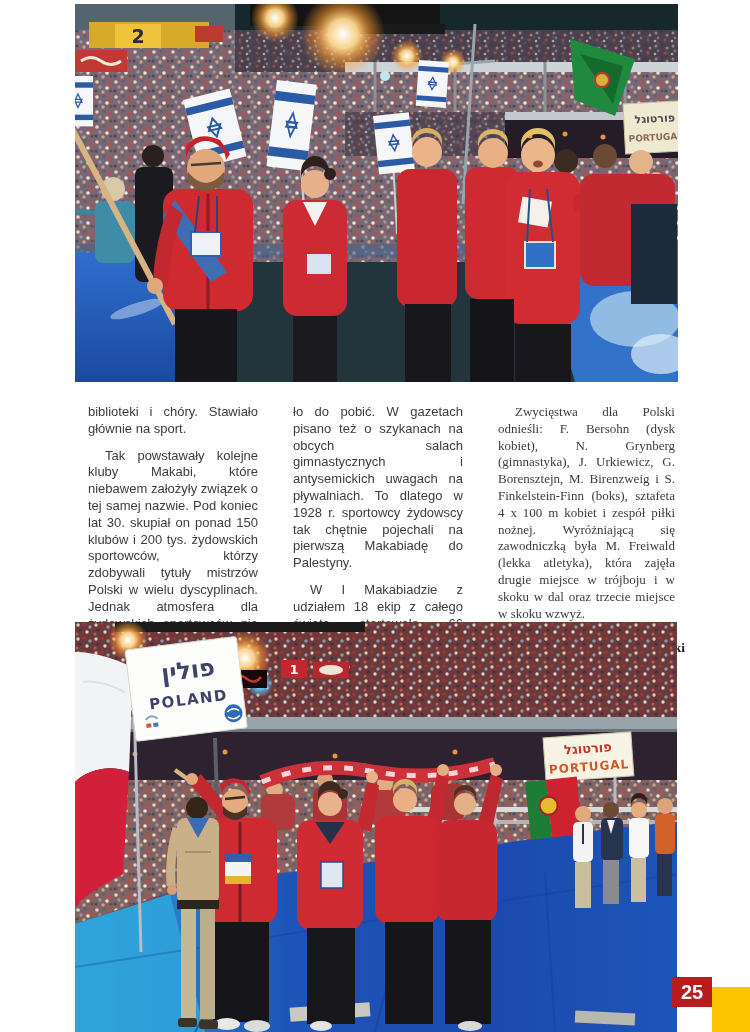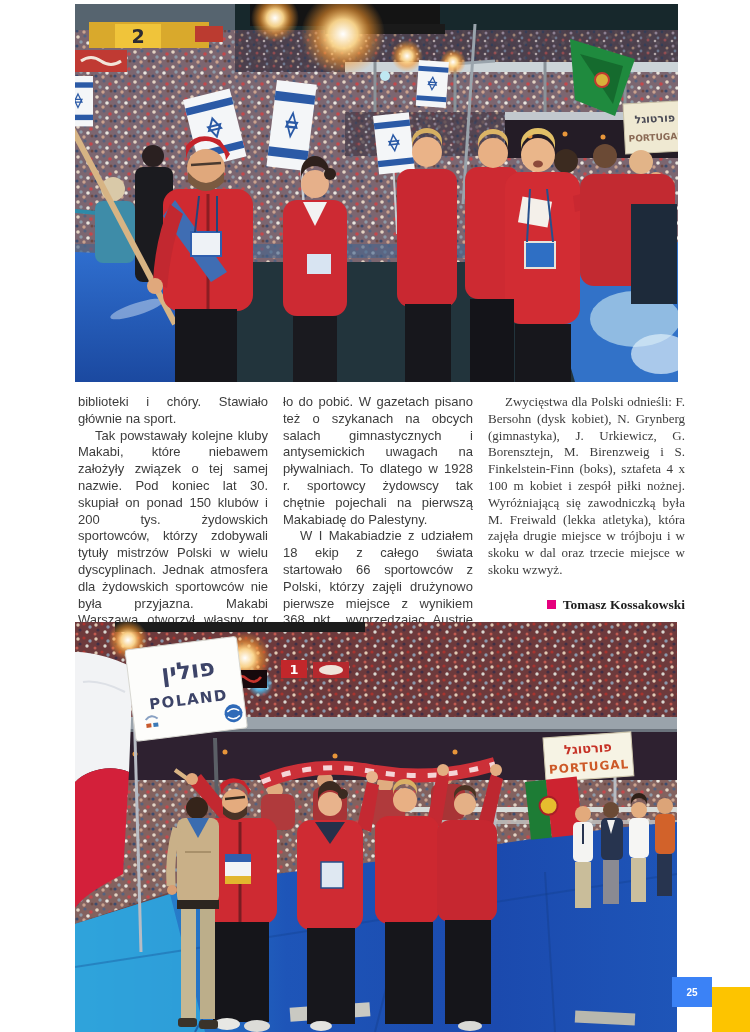--- a/index.html
+++ b/index.html
@@ -10,30 +10,30 @@
   .photo { position:absolute; overflow:hidden; background:#5a4a52; }
   .photo-top { left:75px; top:4px; width:603px; height:378px; }
   .photo-bottom { left:75px; top:622px; width:602px; height:410px; }
   .photo svg { display:block; }
 
   .article { position:absolute; left:78px; top:394px; width:607px;
              display:flex; justify-content:space-between; }
   .col { width:190px; font-size:13px; line-height:16.8px; color:#3c3c3c;
          text-align:justify; }
   .col:last-child { width:197px;font-family:Liberation Serif, serif; }
-  .col p { margin:0; }
+  .col p { margin:10px; }
   .col p.indent { text-indent:17px; }
 
   .author-line { margin-top:18px; text-align:right; font-weight:bold;
                  font-size:13.5px; color:#1d1d1d; }
   .author-bullet { display:inline-block; width:9px; height:9px;
                    background:#e5007d; margin-right:7px; }
 
   .page-number { position:absolute; left:672px; top:977px; width:40px; height:30px;
-                 background:#3b82f6; color:#ffffff; font-weight:bold; font-size:10px;
+                 background:#b91c1c; color:#ffffff; font-weight:bold; font-size:20px;
                  display:flex; align-items:center; justify-content:center; }
   .corner-tab { position:absolute; left:712px; top:987px; width:38px; height:45px;
                 background:#fdc400; }
 
   svg text { font-family:"DejaVu Sans", sans-serif; }
 </style>
 </head>
 <body>
 
 <div class="page">

